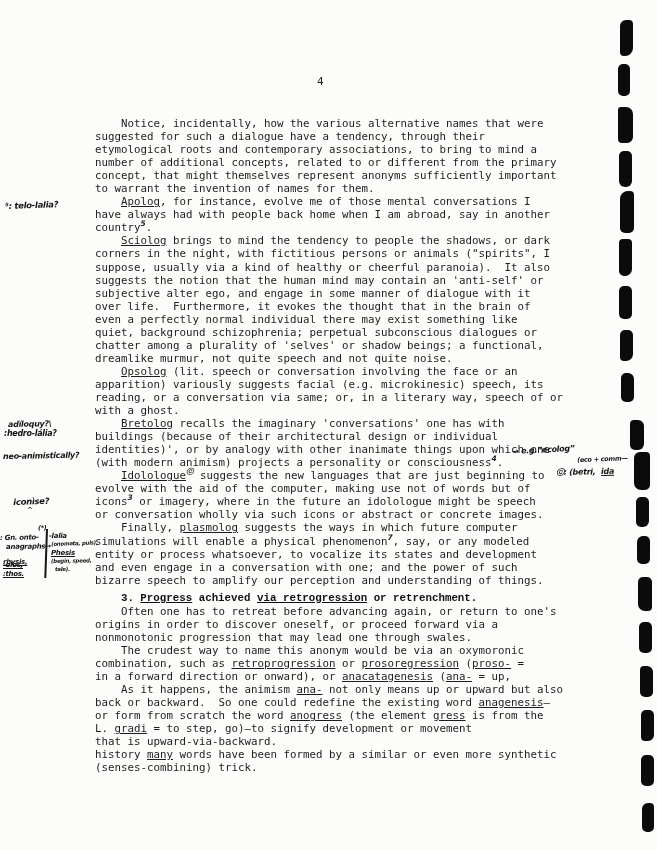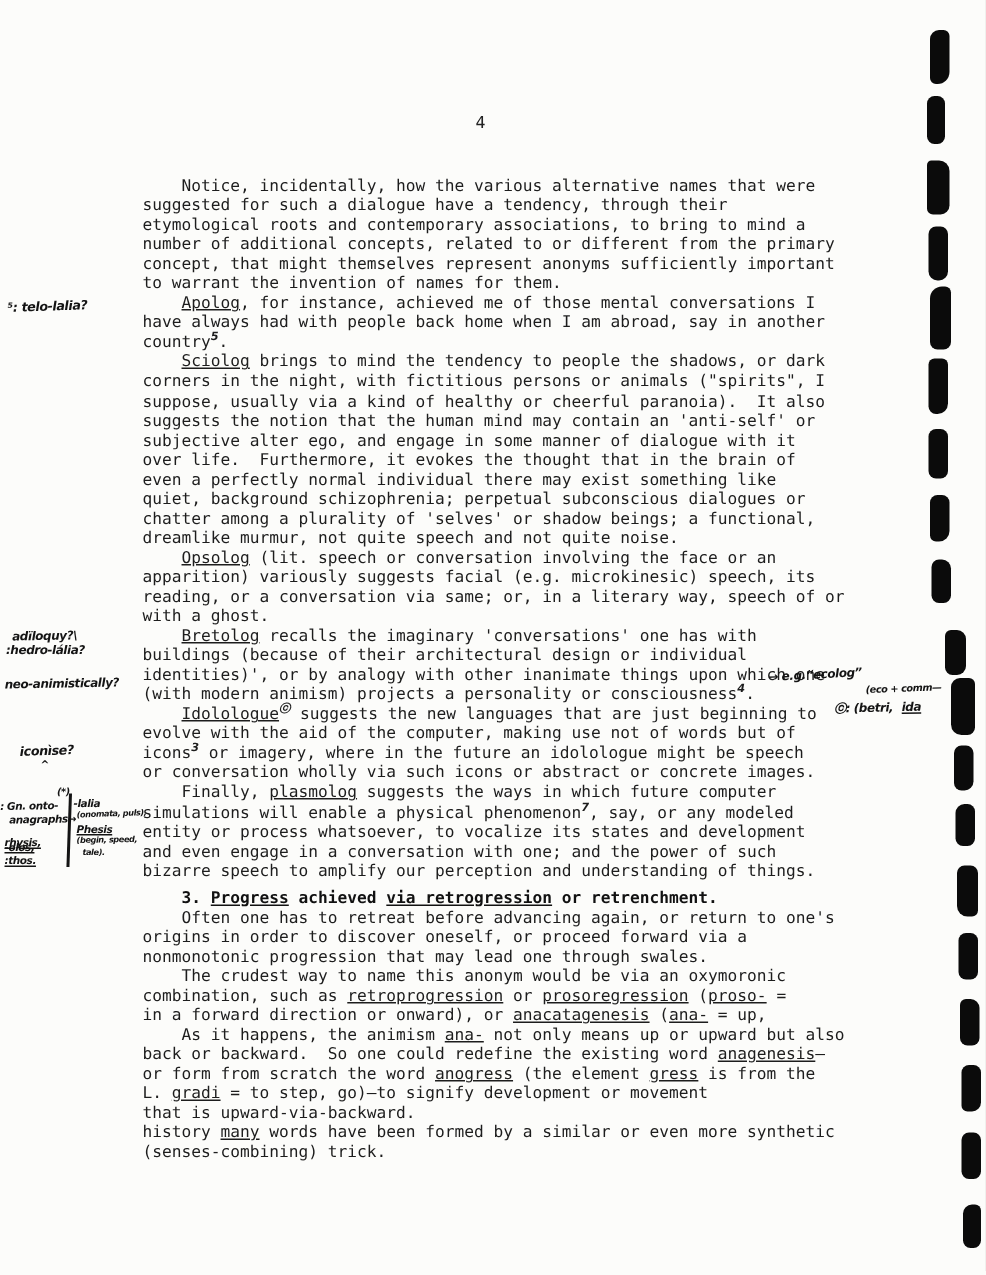--- a/index.html
+++ b/index.html
@@ -6,21 +6,21 @@
   html,body { background:#e8e8e4; }
   .page {
     position:relative; width:657px; height:850px;
     background:#fcfcfa; overflow:hidden;
     font-family:"DejaVu Sans Mono", monospace;
     color:#1c1c1c;
   }
   .pagenum { position:absolute; left:317px; top:75px; font-size:11px; color:#222; }
   .doc { position:absolute; left:95px; top:117px; width:525px; }
   .tline { white-space:pre; font-size:10.8px; line-height:13.05px; color:#1d1d1d; }
-  .tline.heading { font-weight:bold; margin-top:5px; color:#111; }
+  .tline.heading { font-weight:bold; margin-top:5px; color:#111;font-family:Liberation Mono, monospace; }
   .u { text-decoration:underline; text-underline-offset:1px; }
   .sup { vertical-align:super; font-size:7.5px; line-height:0; }
   .hw-inline { font-family:"DejaVu Sans", sans-serif; font-style:italic; font-weight:bold; }
   .hnote {
     position:absolute; font-family:"DejaVu Sans", sans-serif;
     font-style:italic; font-weight:bold; color:#141414;
     white-space:pre; transform-origin:left top; letter-spacing:-0.3px;
   }
   .hnote.u { text-decoration:underline; }
   .hbar { position:absolute; background:#141414; transform-origin:center top; }
@@ -31,21 +31,21 @@
 
 <div class="page">
   <div class="pagenum">4</div>
   <div class="doc">
       <div class="tline"><span>    Notice, incidentally, how the various alternative names that were</span></div>
       <div class="tline"><span>suggested for such a dialogue have a tendency, through their</span></div>
       <div class="tline"><span>etymological roots and contemporary associations, to bring to mind a</span></div>
       <div class="tline"><span>number of additional concepts, related to or different from the primary</span></div>
       <div class="tline"><span>concept, that might themselves represent anonyms sufficiently important</span></div>
       <div class="tline"><span>to warrant the invention of names for them.</span></div>
-      <div class="tline"><span>    </span><span class="u">Apolog</span><span>, for instance, achieved me of those mental conversations I</span></div>
+      <div class="tline"><span>    </span><span class="u">Apolog</span><span>, for instance, evolve me of those mental conversations I</span></div>
       <div class="tline"><span>have always had with people back home when I am abroad, say in another</span></div>
       <div class="tline"><span>country</span><span class="sup hw-inline">5</span><span>.</span></div>
       <div class="tline"><span>    </span><span class="u">Sciolog</span><span> brings to mind the tendency to people the shadows, or dark</span></div>
       <div class="tline"><span>corners in the night, with fictitious persons or animals ("spirits", I</span></div>
       <div class="tline"><span>suppose, usually via a kind of healthy or cheerful paranoia).  It also</span></div>
       <div class="tline"><span>suggests the notion that the human mind may contain an 'anti-self' or</span></div>
       <div class="tline"><span>subjective alter ego, and engage in some manner of dialogue with it</span></div>
       <div class="tline"><span>over life.  Furthermore, it evokes the thought that in the brain of</span></div>
       <div class="tline"><span>even a perfectly normal individual there may exist something like</span></div>
       <div class="tline"><span>quiet, background schizophrenia; perpetual subconscious dialogues or</span></div>

